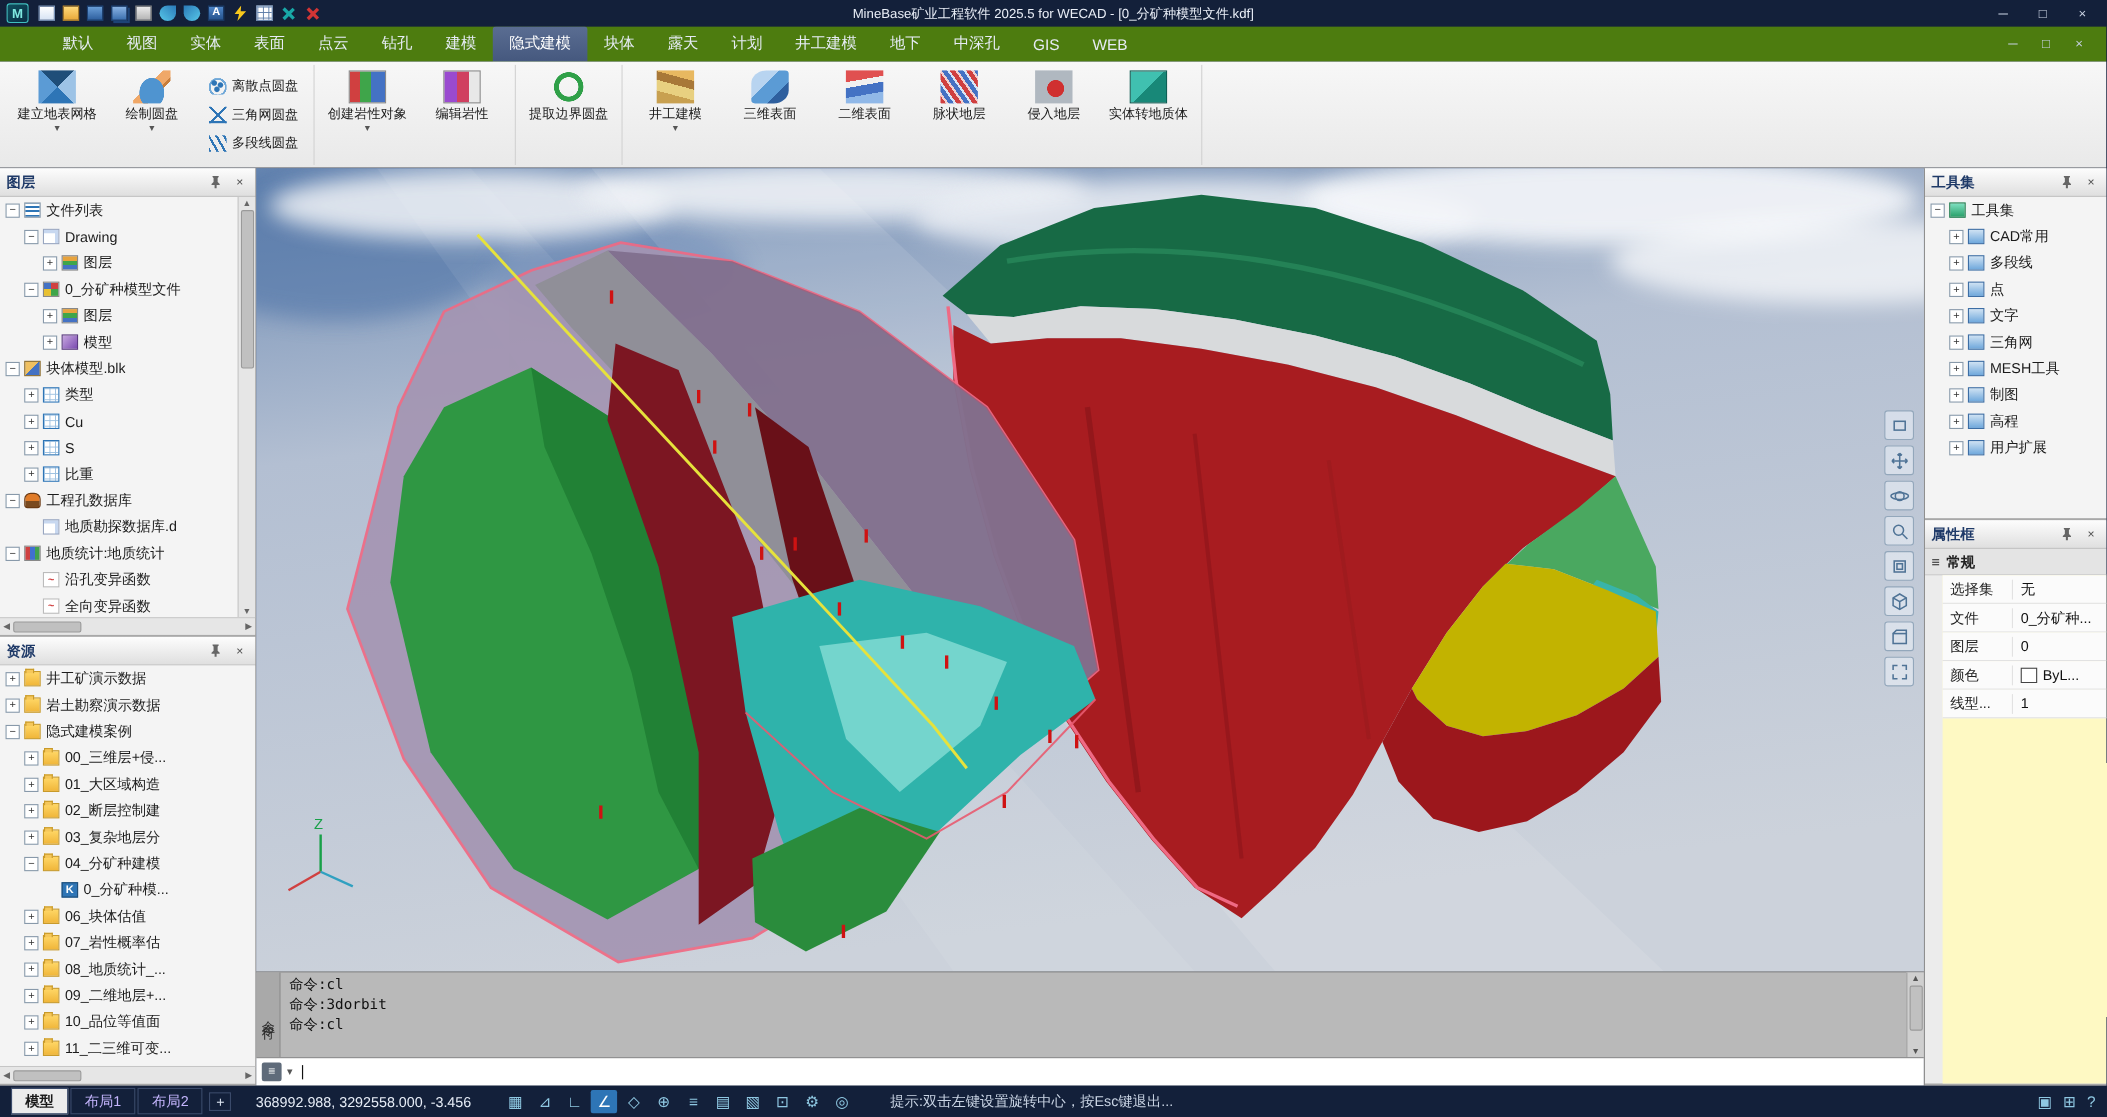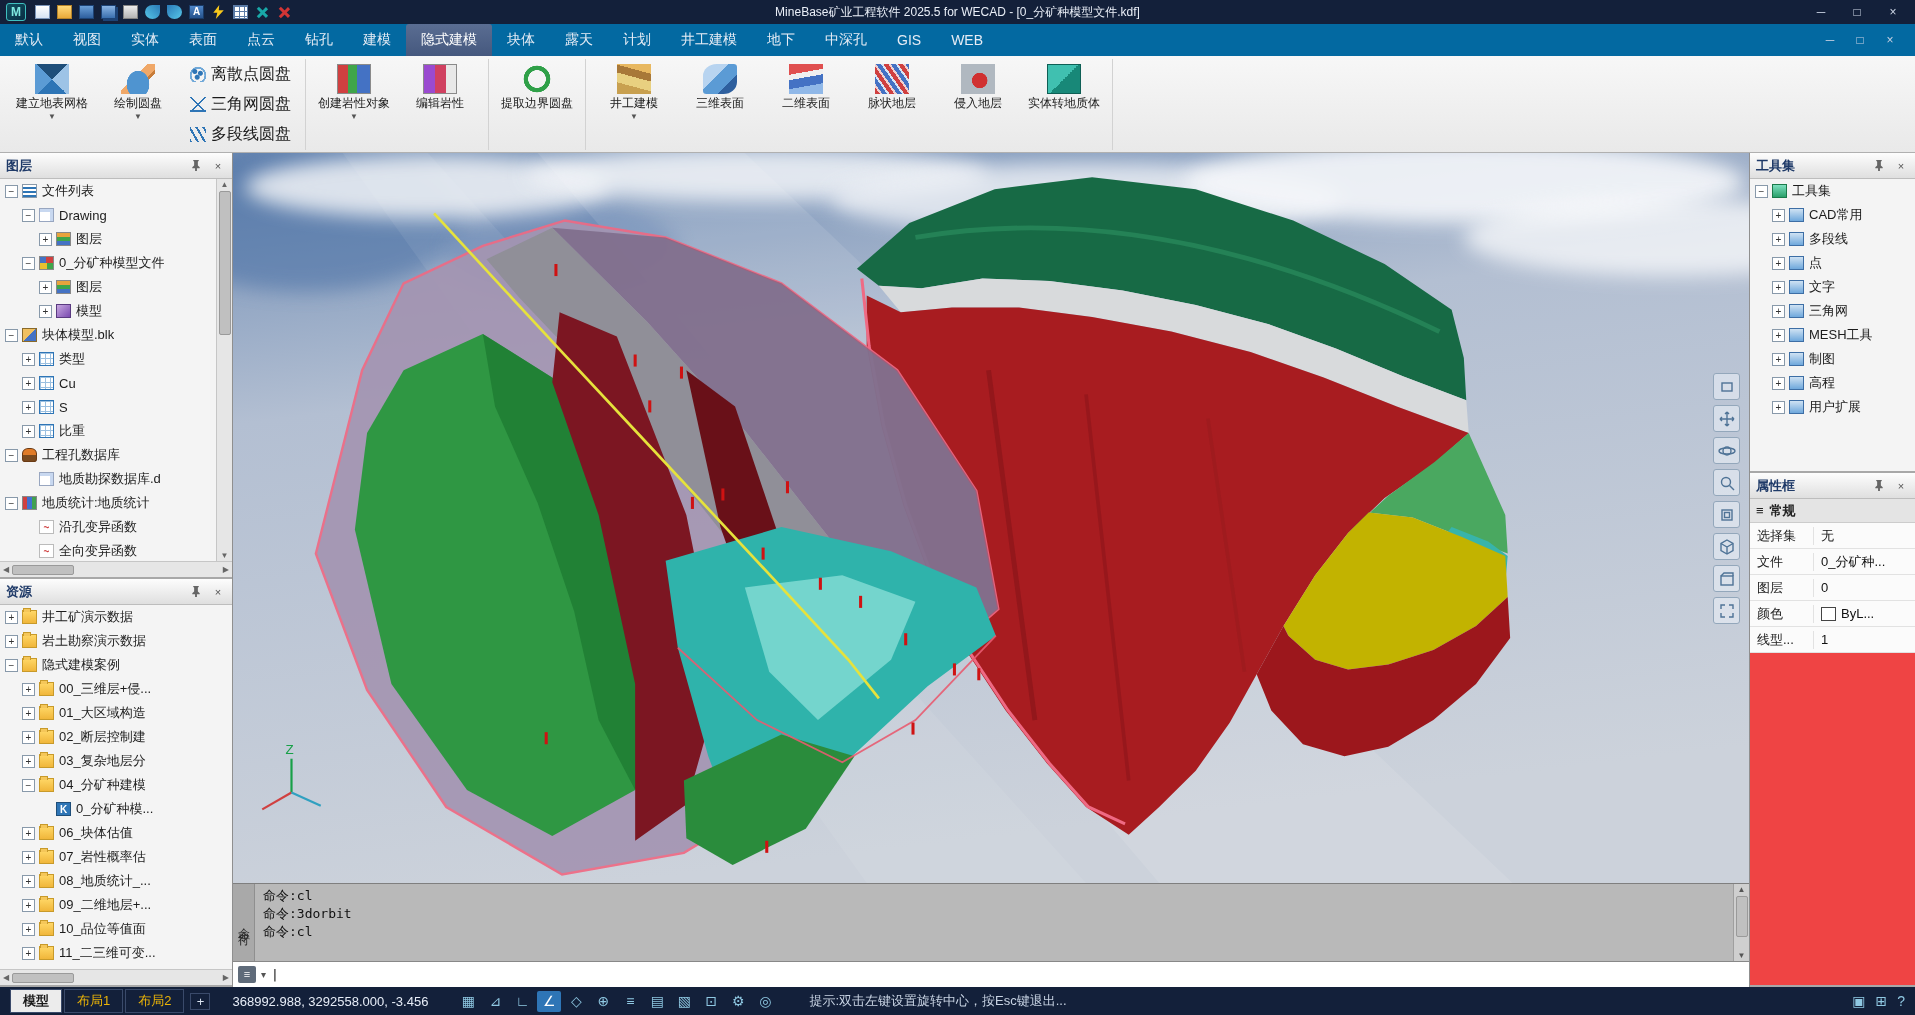--- a/index.html
+++ b/index.html
@@ -28,37 +28,37 @@
   .qa-bolt{background:#f8c81c;clip-path:polygon(55% 0,15% 55%,42% 55%,32% 100%,85% 38%,52% 38%);}
   .qa-grid{background:#fff;border:1px solid #5b7ba6;background-image:linear-gradient(#5b7ba6 1px,transparent 1px),linear-gradient(90deg,#5b7ba6 1px,transparent 1px);background-size:5px 5px;}
   .qa-x::before,.qa-x::after{content:"";position:absolute;width:2.5px;height:13px;left:6px;top:1px;}
   .qa-x::before{transform:rotate(45deg);} .qa-x::after{transform:rotate(-45deg);}
   .qa-x-teal::before,.qa-x-teal::after{background:#19a8a8;}
   .qa-x-red::before,.qa-x-red::after{background:#d23535;}
   .title-text{position:absolute;left:50%;transform:translateX(-50%);white-space:nowrap;color:#e9eef7;}
   .win-controls{margin-left:auto;display:flex;}
   .wc{width:36px;text-align:center;font-size:12px;color:#cdd6e6;cursor:pointer;line-height:24px;}
   
-  .menubar{background:#0369a1;display:flex;align-items:stretch;color:#e6ecf5;font-size:14px;}
+  .menubar{background:#4d7c0f;display:flex;align-items:stretch;color:#e6ecf5;font-size:14px;padding-left:42px;}
   .mtab{padding:0 15px;display:flex;align-items:center;cursor:pointer;white-space:nowrap;}
   .mtab.active{background:linear-gradient(#5a6d92,#45587e);color:#ffffff;border-radius:3px 3px 0 0;}
   .menu-ctrl{margin-left:auto;display:flex;align-items:center;padding-right:10px;}
   .mc{width:30px;text-align:center;color:#c6d0e2;font-size:12px;cursor:pointer;}
   
   .ribbon{background:linear-gradient(#f7f7f7,#e9e9e9);border-bottom:1px solid #b0b0b0;display:flex;align-items:stretch;padding:3px 4px 2px 4px;color:#1a1a1a;}
   .rgroup{display:flex;align-items:stretch;padding:0 5px;border-right:1px solid #d2d2d2;}
   .bigwrap{display:flex;}
   .rbig{width:86px;display:flex;flex-direction:column;align-items:center;padding-top:5px;gap:3px;font-size:12px;text-align:center;cursor:pointer;border-radius:3px;}
   .rbig .lbl{line-height:13px;white-space:nowrap;}
   .ri{display:block;width:34px;height:30px;flex:none;}
   .ri-s{width:16px;height:15px;}
   .dd{font-size:8px;color:#555;line-height:8px;}
   .dd:empty{display:none;}
   .rstack{display:flex;flex-direction:column;justify-content:center;gap:5px;padding:0 4px;}
-  .rsmall{display:flex;align-items:center;gap:5px;font-size:16px;padding:2px 5px;cursor:pointer;border-radius:3px;white-space:nowrap;}
+  .rsmall{display:flex;align-items:center;gap:5px;font-size:12px;padding:2px 5px;cursor:pointer;border-radius:3px;white-space:nowrap;}
   .ri-surfgrid{background:conic-gradient(from 45deg,#9dc3e6 0 25%,#2e75b6 0 50%,#5b9bd5 0 75%,#1f4e79 0);}
   .ri-drawdisc{background:radial-gradient(ellipse at 50% 68%,#4f94d0 0 46%,transparent 48%),linear-gradient(135deg,transparent 42%,#f0a868 42% 62%,#c87d3a 62% 68%,transparent 68%);}
   .ri-scatter{background:radial-gradient(circle at 30% 30%,#2e75b6 0 2px,transparent 3px),radial-gradient(circle at 65% 42%,#2e75b6 0 2px,transparent 3px),radial-gradient(circle at 45% 68%,#2e75b6 0 2px,transparent 3px),radial-gradient(ellipse at 50% 55%,transparent 56%,#70a8d8 58% 72%,transparent 74%);}
   .ri-trimesh{background:linear-gradient(45deg,transparent 46%,#2e75b6 46% 54%,transparent 54%),linear-gradient(-45deg,transparent 46%,#2e75b6 46% 54%,transparent 54%),linear-gradient(#2e75b6 0 0) bottom/100% 2px no-repeat;}
   .ri-polyline{background:repeating-linear-gradient(60deg,#2e75b6 0 2px,transparent 2px 6px);}
   .ri-lith{background:linear-gradient(90deg,#d04040 0 30%,#3fa54a 30% 60%,#4472c4 60%);border:1px solid #8a8a8a;}
   .ri-editlith{background:linear-gradient(90deg,#9a4ad0 0 35%,#d04060 35% 70%,#e8e8e8 70%);border:1px solid #8a8a8a;}
   .ri-boundary{background:radial-gradient(circle at 50% 50%,transparent 38%,#2fa048 40% 58%,transparent 60%);}
   .ri-distance{background:repeating-linear-gradient(#2e75b6 0 4px,transparent 4px 8px) 50% 0/3px 100% no-repeat,radial-gradient(circle at 50% 15%,#e86830 0 3px,transparent 4px),radial-gradient(circle at 50% 85%,#e86830 0 3px,transparent 4px);}
   .ri-updown{background:linear-gradient(#e88830 0 0) top/100% 4px no-repeat,linear-gradient(#2e75b6 0 0) bottom/100% 4px no-repeat,radial-gradient(circle at 30% 50%,#d04040 0 2px,transparent 3px),radial-gradient(circle at 70% 50%,#d04040 0 2px,transparent 3px);}
@@ -119,28 +119,28 @@
   .cmd-vtab{width:22px;flex:none;background:#a9a9a9;border-right:1px solid #8f8f8f;writing-mode:vertical-rl;text-orientation:upright;font-size:12px;color:#2a2a2a;display:flex;align-items:center;justify-content:center;letter-spacing:3px;cursor:pointer;}
   .cmd-lines{flex:1;font-family:"DejaVu Sans Mono","Liberation Mono",monospace;font-size:13px;color:#101010;padding:3px 8px;line-height:18px;overflow:hidden;}
   .cmd-scroll{width:16px;flex:none;background:#cfcfcf;border-left:1px solid #9f9f9f;display:flex;flex-direction:column;align-items:center;font-size:8px;color:#555;padding:1px;}
   .cmd-scroll .vthumb{margin-top:2px;height:55%;}
   .cmd-input{height:26px;flex:none;background:#ffffff;border-top:1px solid #888;display:flex;align-items:center;padding:0 5px;gap:5px;font-size:13px;}
   .ci-ico{width:18px;height:17px;background:#5f6b7a;color:#fff;font-size:11px;line-height:17px;text-align:center;border-radius:2px;cursor:pointer;}
   .ci-dd{color:#555;font-size:10px;cursor:pointer;}
   .ci-cursor{color:#111;font-family:"DejaVu Sans Mono",monospace;}
   
   .prop-section{height:24px;flex:none;display:flex;align-items:center;background:#e4e4e4;border-bottom:1px solid #cccccc;font-weight:bold;font-size:13px;padding:0 6px;gap:6px;color:#222;}
-  .prop-body{flex:1;background:#ef4444;}
+  .prop-body{flex:1;background:#fef9c3;margin-left:16px;}
   .prop-row{display:flex;height:26px;align-items:center;border-bottom:1px solid #e2e2e2;font-size:13px;background:#fbfbfb;}
   .prop-label{width:64px;flex:none;padding-left:7px;color:#222;border-right:1px solid #e2e2e2;overflow:hidden;white-space:nowrap;}
   .prop-value{flex:1;padding-left:7px;display:flex;align-items:center;gap:5px;color:#111;overflow:hidden;white-space:nowrap;}
   .prop-row.has-swatch .prop-value::before{content:"";width:13px;height:12px;background:#fff;border:1px solid #444;flex:none;}
   
   .statusbar{background:#13203a;display:flex;align-items:center;color:#dde6f2;font-size:13px;padding:0 10px;gap:6px;}
-  .ltab{padding:2px 12px;border:1px solid #3a4a6a;cursor:pointer;white-space:nowrap;color:#eab308;}
+  .ltab{padding:2px 12px;border:1px solid #3a4a6a;cursor:pointer;white-space:nowrap;color:#c4b5fd;}
   .ltab.active{background:#ececec;color:#1a1a1a;font-weight:bold;}
   .addtab{width:20px;text-align:center;border:1px solid #3a4a6a;cursor:pointer;}
   .coords{margin-left:16px;white-space:nowrap;color:#e7edf7;}
   .sicons{display:flex;gap:3px;margin-left:22px;}
   .sic{width:24px;height:21px;display:flex;align-items:center;justify-content:center;color:#8fc8e2;font-size:14px;border-radius:2px;cursor:pointer;}
   .sic.active{background:#2e75b6;color:#fff;}
   .hint{margin-left:26px;color:#c9d4e4;white-space:nowrap;overflow:hidden;}
   .right-icons{margin-left:auto;display:flex;gap:10px;color:#8fc8e2;font-size:14px;}
   .right-icons span{cursor:pointer;}
 </style>

